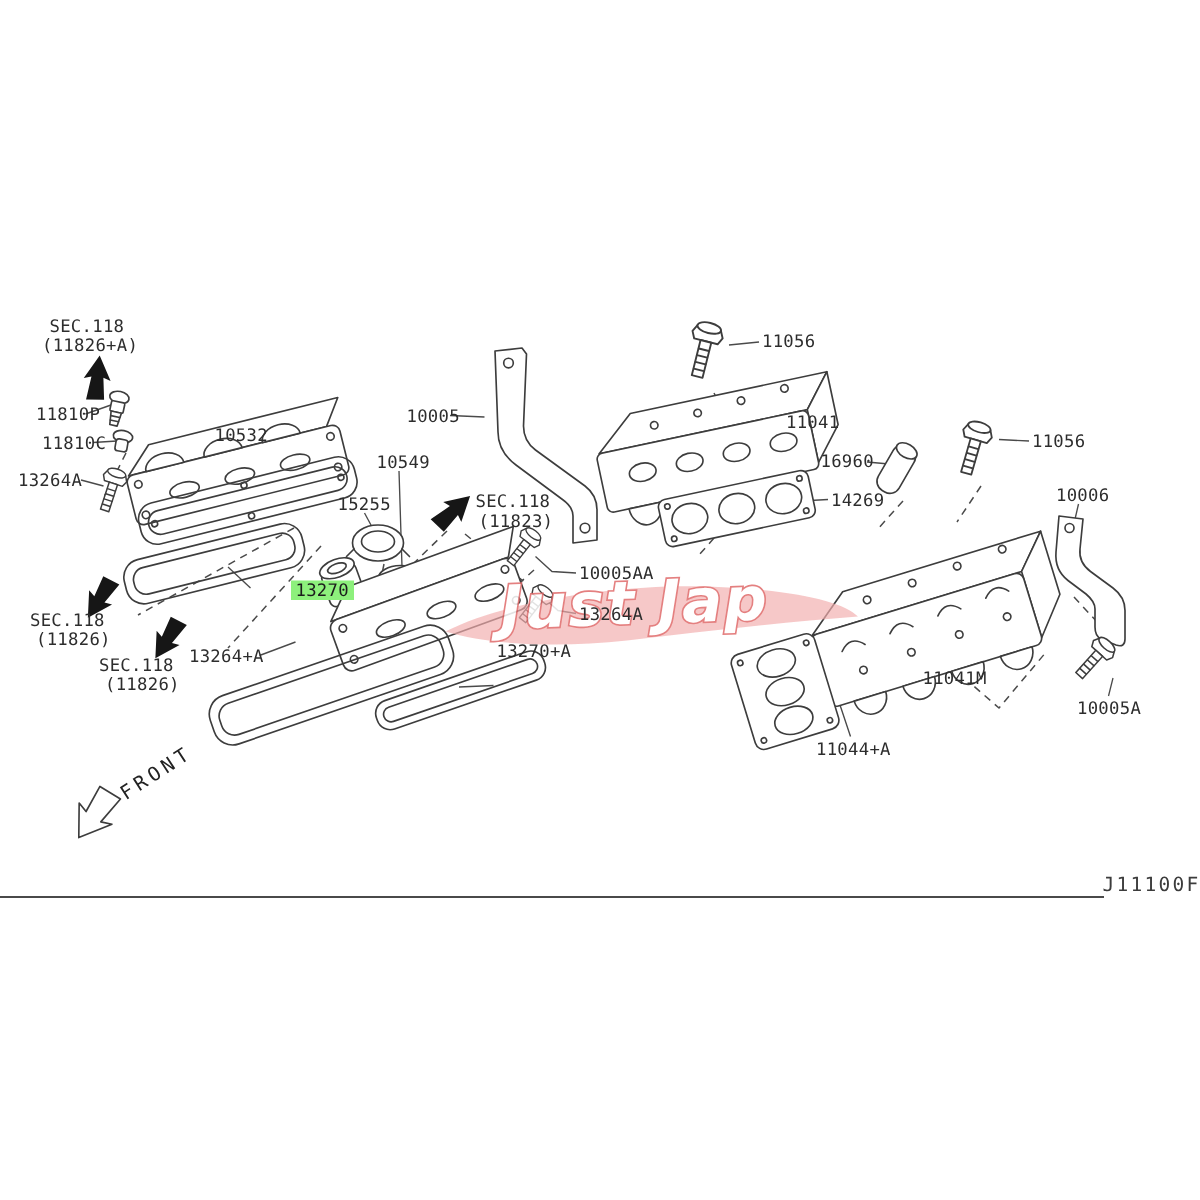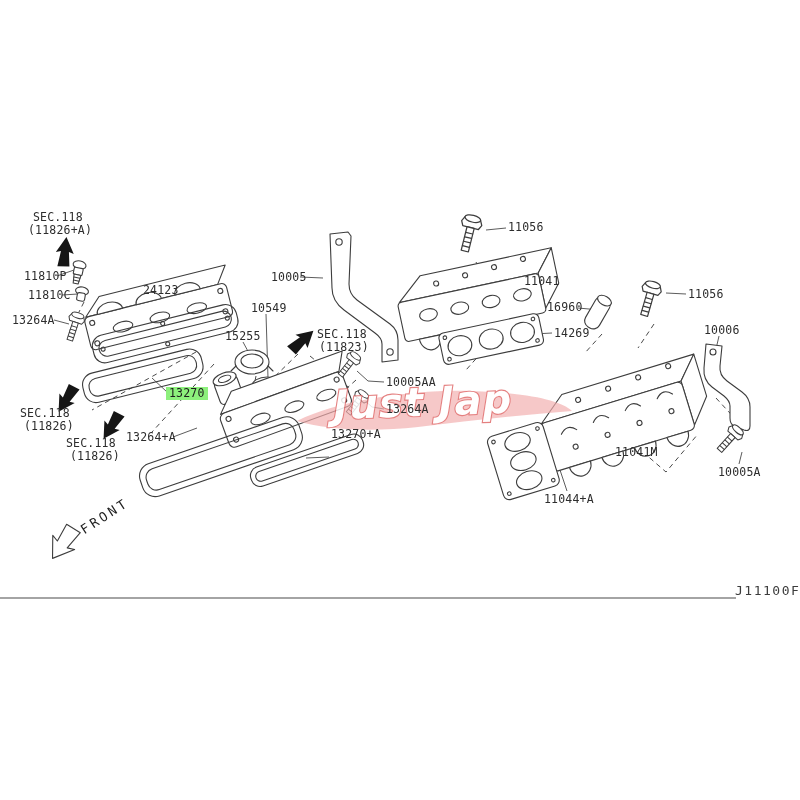--- a/index.html
+++ b/index.html
@@ -5,21 +5,21 @@
   html,body{margin:0;padding:0;background:#fff;}
   .stage{position:relative;width:800px;height:800px;background:#ffffff;overflow:hidden;
          font-family:"DejaVu Sans Mono", monospace;}
   svg.art{position:absolute;left:0;top:0;}
   .ln{fill:none;stroke:#3d3d3d;stroke-width:1.1;stroke-linejoin:round;stroke-linecap:round;}
   .fw{fill:#ffffff;stroke:#3d3d3d;stroke-width:1.1;stroke-linejoin:round;stroke-linecap:round;}
   .dash{fill:none;stroke:#4a4a4a;stroke-width:1;stroke-dasharray:5 4;}
   .thin{fill:none;stroke:#4a4a4a;stroke-width:0.9;}
   .blk{fill:#161616;stroke:none;}
   .lbl{position:absolute;font-size:11.5px;line-height:13px;letter-spacing:0.2px;color:#2d2d2d;white-space:nowrap;}
-  .lbl.hl{background:#8df07c;color:#1c1c1c;padding:0 3px;}
+  .lbl.hl{background:#8df07c;color:#1c1c1c;padding:0 3px;margin-left:28px;}
   .code{position:absolute;font-size:13px;letter-spacing:1.5px;color:#3c3c3c;}
   .front{position:absolute;font-size:13px;letter-spacing:3px;color:#222;
          transform:rotate(-33deg);transform-origin:left bottom;}
 </style>
 </head>
 <body>
 
 <div class="stage">
 
 <svg class="art" width="800" height="800" viewBox="0 0 800 800">
@@ -256,21 +256,21 @@
     <path d="M297,421 C340,399 420,389 472,391 C530,393 562,401 572,411 C520,415 468,421 418,427 C372,432 326,430 297,421 Z" fill="#f3aeae" opacity="0.8"></path>
     <text x="334" y="419" transform="rotate(-2 334 419)" font-family="&quot;DejaVu Sans&quot;, sans-serif" font-size="40" font-style="italic" font-weight="bold" letter-spacing="1" fill="#ffffff" stroke="#e06a6a" stroke-width="2.2" style="paint-order:stroke">Just Jap</text>
   </g>
 </svg>
 
 <span class="lbl" style="left:33px;top:211px">SEC.118</span>
 <span class="lbl" style="left:28px;top:224px">(11826+A)</span>
 <span class="lbl" style="left:24px;top:270px">11810P</span>
 <span class="lbl" style="left:28px;top:289px">11810C</span>
 <span class="lbl" style="left:12px;top:314px">13264A</span>
-<span class="lbl" style="left:143px;top:284px">24123</span>
+<span class="lbl" style="left:143px;top:284px">10532</span>
 <span class="lbl" style="left:271px;top:271px">10005</span>
 <span class="lbl" style="left:251px;top:302px">10549</span>
 <span class="lbl" style="left:225px;top:330px">15255</span>
 <span class="lbl" style="left:317px;top:328px">SEC.118</span>
 <span class="lbl" style="left:319px;top:341px">(11823)</span>
 <span class="lbl" style="left:386px;top:376px">10005AA</span>
 <span class="lbl" style="left:386px;top:403px">13264A</span>
 <span class="lbl hl" style="left:166px;top:387px">13270</span>
 <span class="lbl" style="left:20px;top:407px">SEC.118</span>
 <span class="lbl" style="left:24px;top:420px">(11826)</span>

